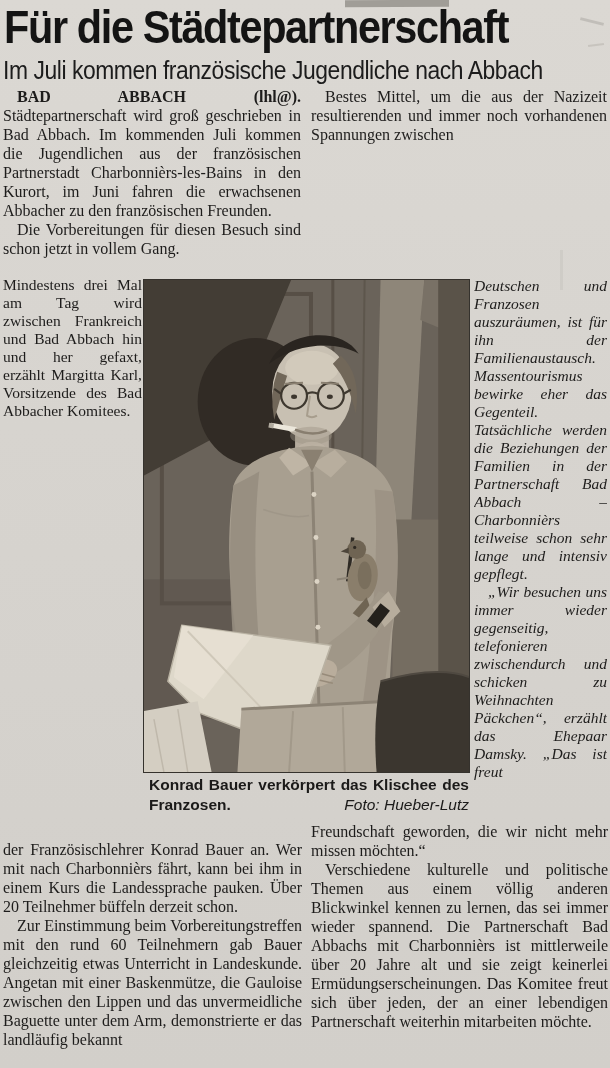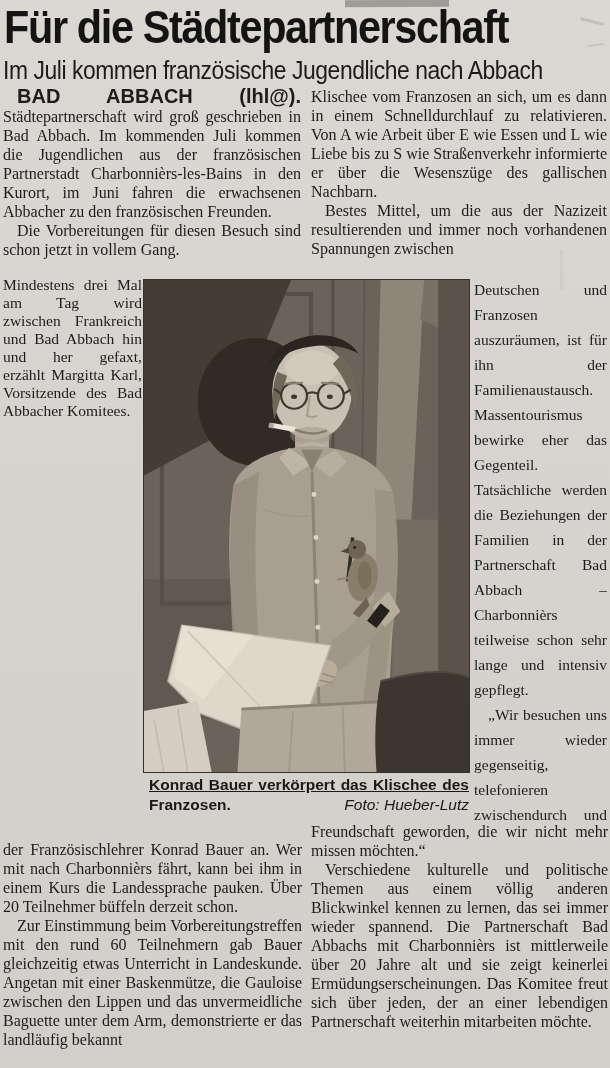--- a/index.html
+++ b/index.html
@@ -30,38 +30,38 @@
 
   .body-text{position:absolute;font-size:16px;line-height:19px;text-align:justify;
     hyphens:auto;-webkit-hyphens:auto;overflow:hidden;overflow-wrap:break-word;}
   .body-text p{margin:0;}
   .body-text p.indent{text-indent:14px;}
 
   .left-top{left:3px;top:87px;width:298px;height:190px;}
   .left-narrow{left:3px;top:276px;width:139px;height:563px;font-size:15.5px;line-height:18px;}
   .left-bottom{left:3px;top:840px;width:299px;height:228px;}
   .right-top{left:311px;top:87px;width:296px;height:190px;}
-  .right-narrow{left:474px;top:277px;width:133px;height:545px;font-size:15.5px;line-height:25px;}
+  .right-narrow{left:474px;top:277px;width:133px;height:545px;font-size:15.5px;line-height:18px;font-style:italic;}
   .right-bottom{left:311px;top:822px;width:297px;height:246px;}
 
-  .dateline{font-family:Liberation Sans, sans-serif;font-weight:700;font-size:20px;}
+  .dateline{font-family:Liberation Serif, serif;font-weight:700;font-size:16px;}
   .lead{text-indent:14px;}
 
   .photo{
     position:absolute;left:143px;top:279px;width:327px;height:494px;
     border:1px solid #35322d;box-sizing:border-box;background:#6a635a;
   }
   .photo svg{display:block;width:100%;height:100%;}
 
   .caption{
     position:absolute;left:149px;top:775px;width:320px;
     font-family:"Liberation Sans", sans-serif;font-weight:700;
     font-size:15.5px;line-height:20px;color:#1b1a19;
   }
-  .caption-line1{text-align:justify;text-align-last:justify;text-decoration:underline;}
+  .caption-line1{text-align:justify;text-align-last:justify;}
   .caption-line2{display:flex;justify-content:space-between;align-items:baseline;}
   .credit{font-style:italic;font-weight:400;}
 </style>
 </head>
 <body>
 
 <div class="page">
 
   <div class="smudge-top"></div>
   <div class="mark-1"></div>
@@ -79,21 +79,20 @@
   <div class="body-text left-narrow">
     <p>Mindestens drei Mal am Tag wird zwischen Frankreich und Bad Abbach hin und her gefaxt, erzählt Margitta Karl, Vorsitzende des Bad Abbacher Komitees.</p>
   </div>
 
   <div class="body-text left-bottom">
     <p>der Französischlehrer Konrad Bauer an. Wer mit nach Charbonnièrs fährt, kann bei ihm in einem Kurs die Landessprache pauken. Über 20 Teilnehmer büffeln derzeit schon.</p>
     <p class="indent">Zur Einstimmung beim Vorbereitungstreffen mit den rund 60 Teilnehmern gab Bauer gleichzeitig etwas Unterricht in Landeskunde. Angetan mit einer Baskenmütze, die Gauloise zwischen den Lippen und das unvermeidliche Baguette unter dem Arm, demonstrierte er das landläufig bekannt</p>
   </div>
 
   <div class="body-text right-top">
-    <p>Klischee vom Franzosen an sich, um es dann in einem Schnelldurchlauf zu relativieren. Von A wie Arbeit über E wie Essen und L wie Liebe bis zu S wie Straßenverkehr informierte er über die Wesenszüge des gallischen Nachbarn.</p>
     <p class="indent">Bestes Mittel, um die aus der Nazizeit resultierenden und immer noch vorhandenen Spannungen zwischen</p>
   </div>
 
   <div class="body-text right-narrow">
     <p>Deutschen und Franzosen auszuräumen, ist für ihn der Familienaustausch. Massentourismus bewirke eher das Gegenteil. Tatsächliche werden die Beziehungen der Familien in der Partnerschaft Bad Abbach – Charbonnièrs teilweise schon sehr lange und intensiv gepflegt.</p>
     <p class="indent">„Wir besuchen uns immer wieder gegenseitig, telefonieren zwischendurch und schicken zu Weihnachten Päckchen“, erzählt das Ehepaar Damsky. „Das ist freut</p>
   </div>
 
   <div class="body-text right-bottom">
     <p>Freundschaft geworden, die wir nicht mehr missen möchten.“</p>

